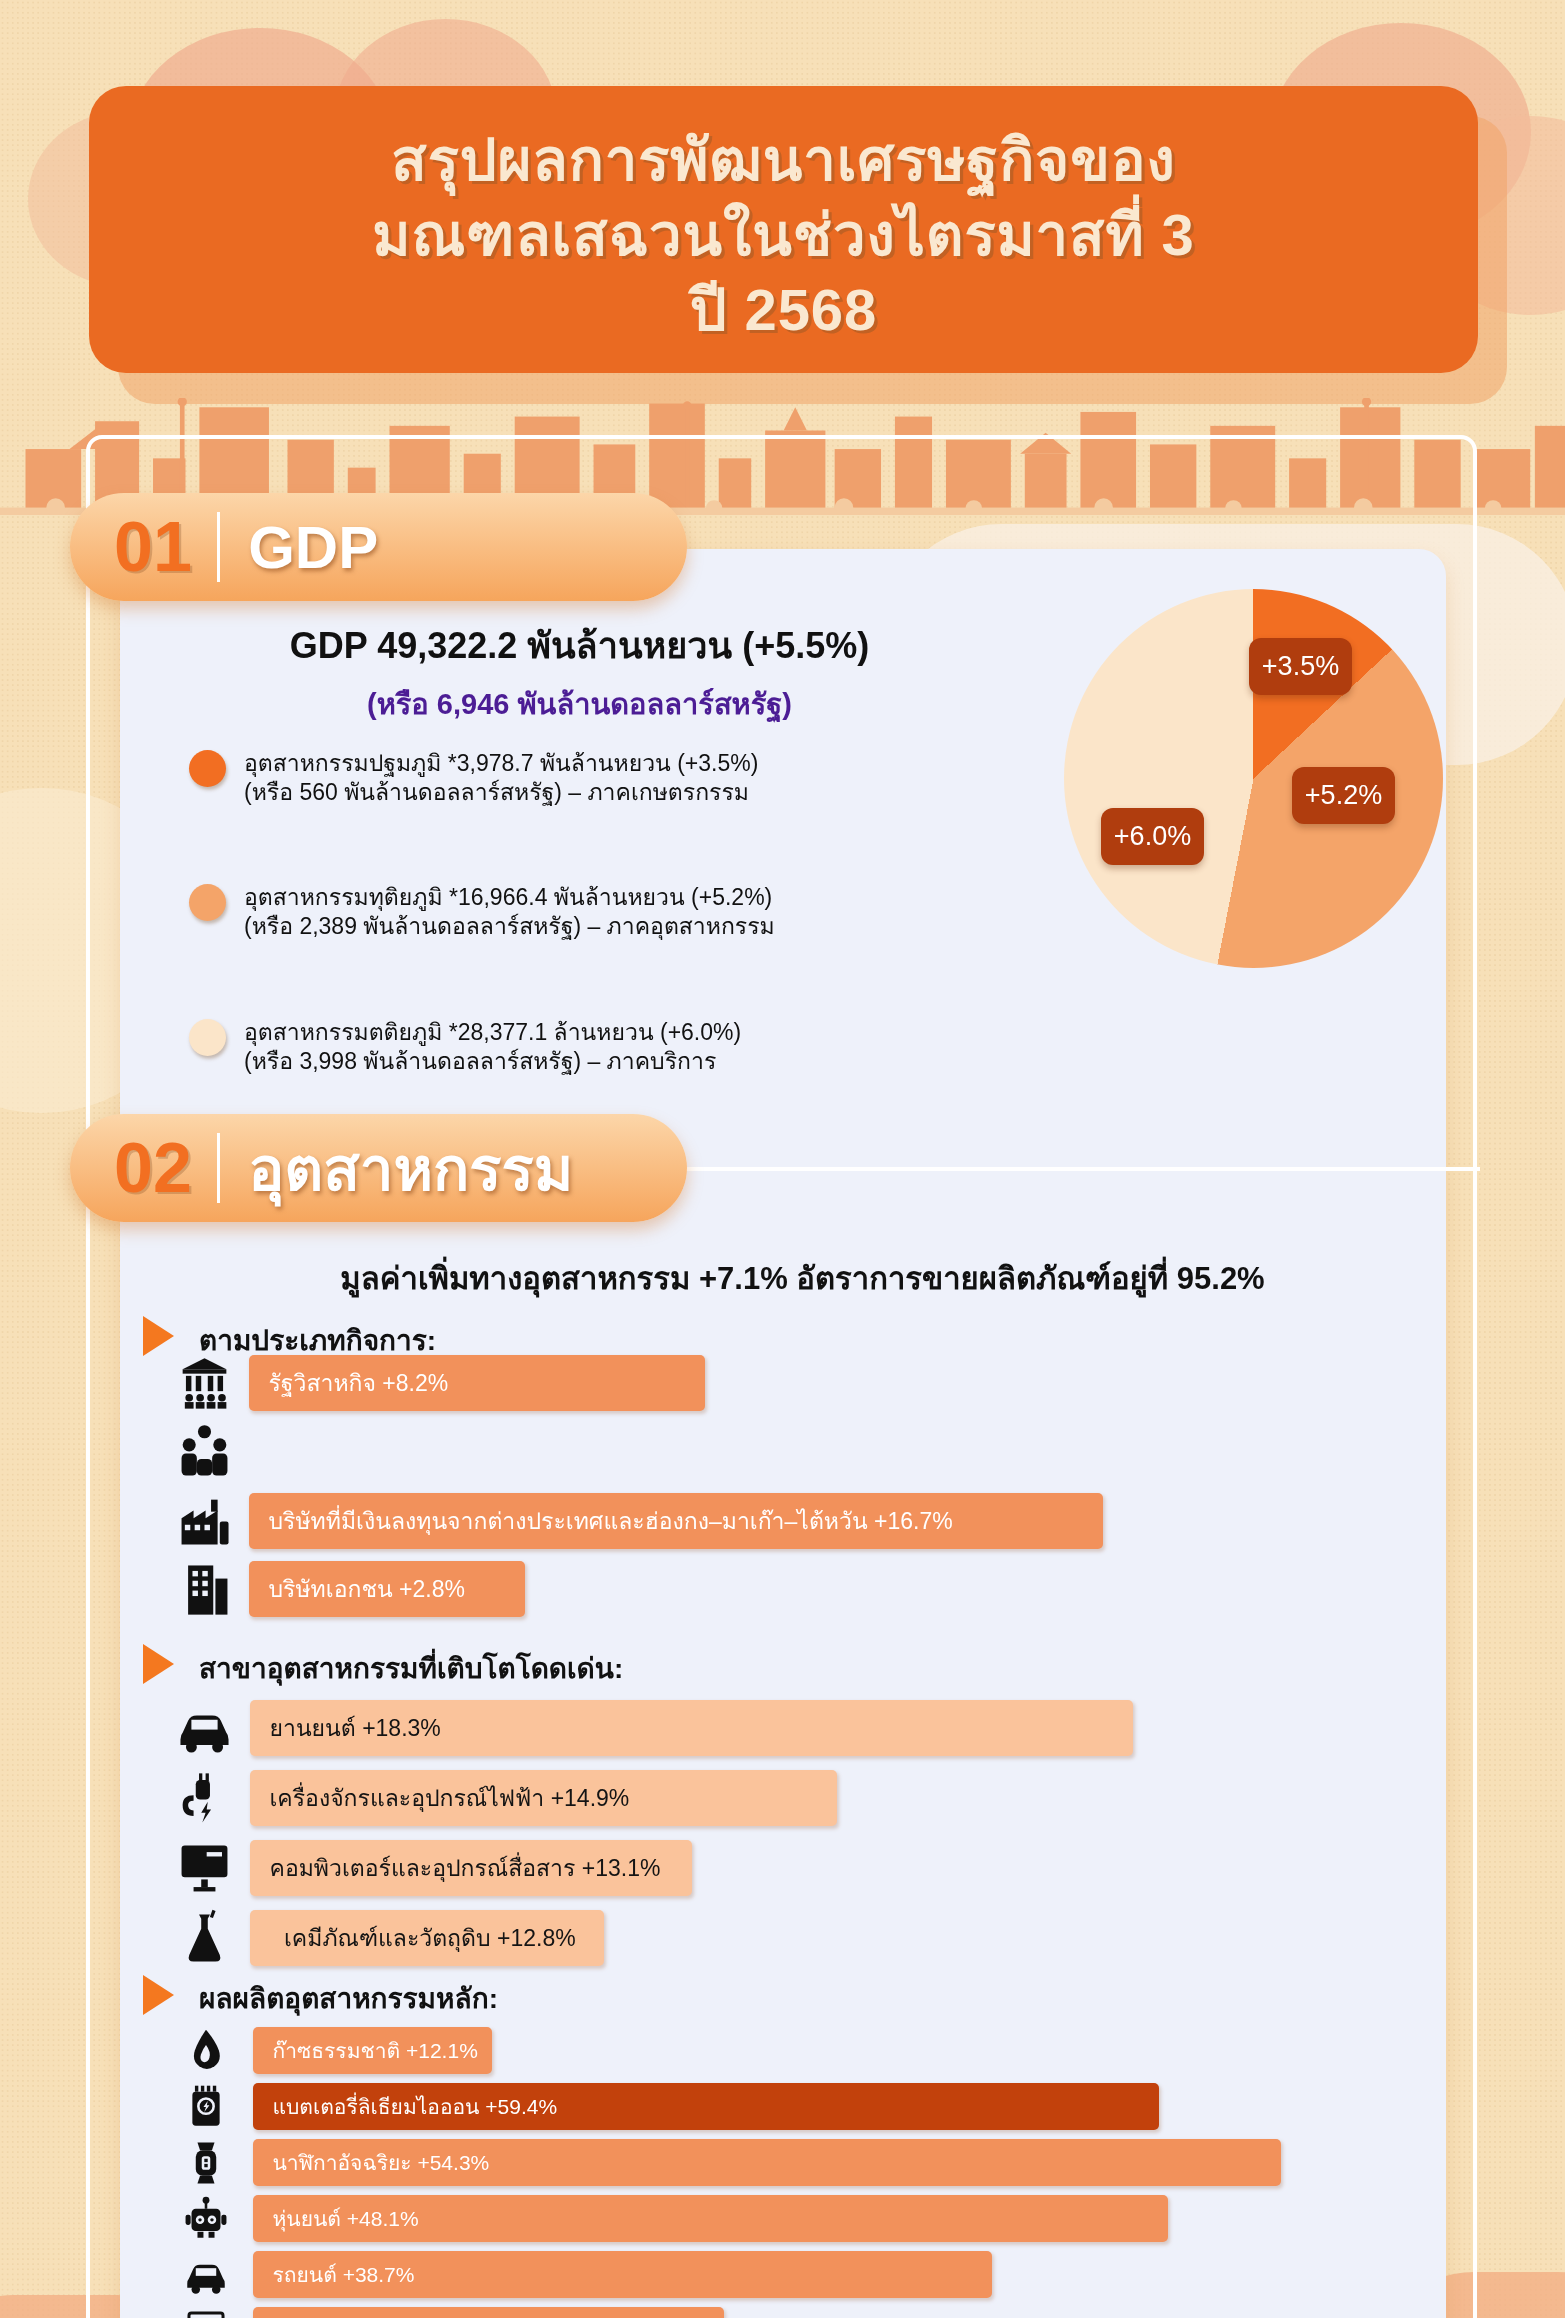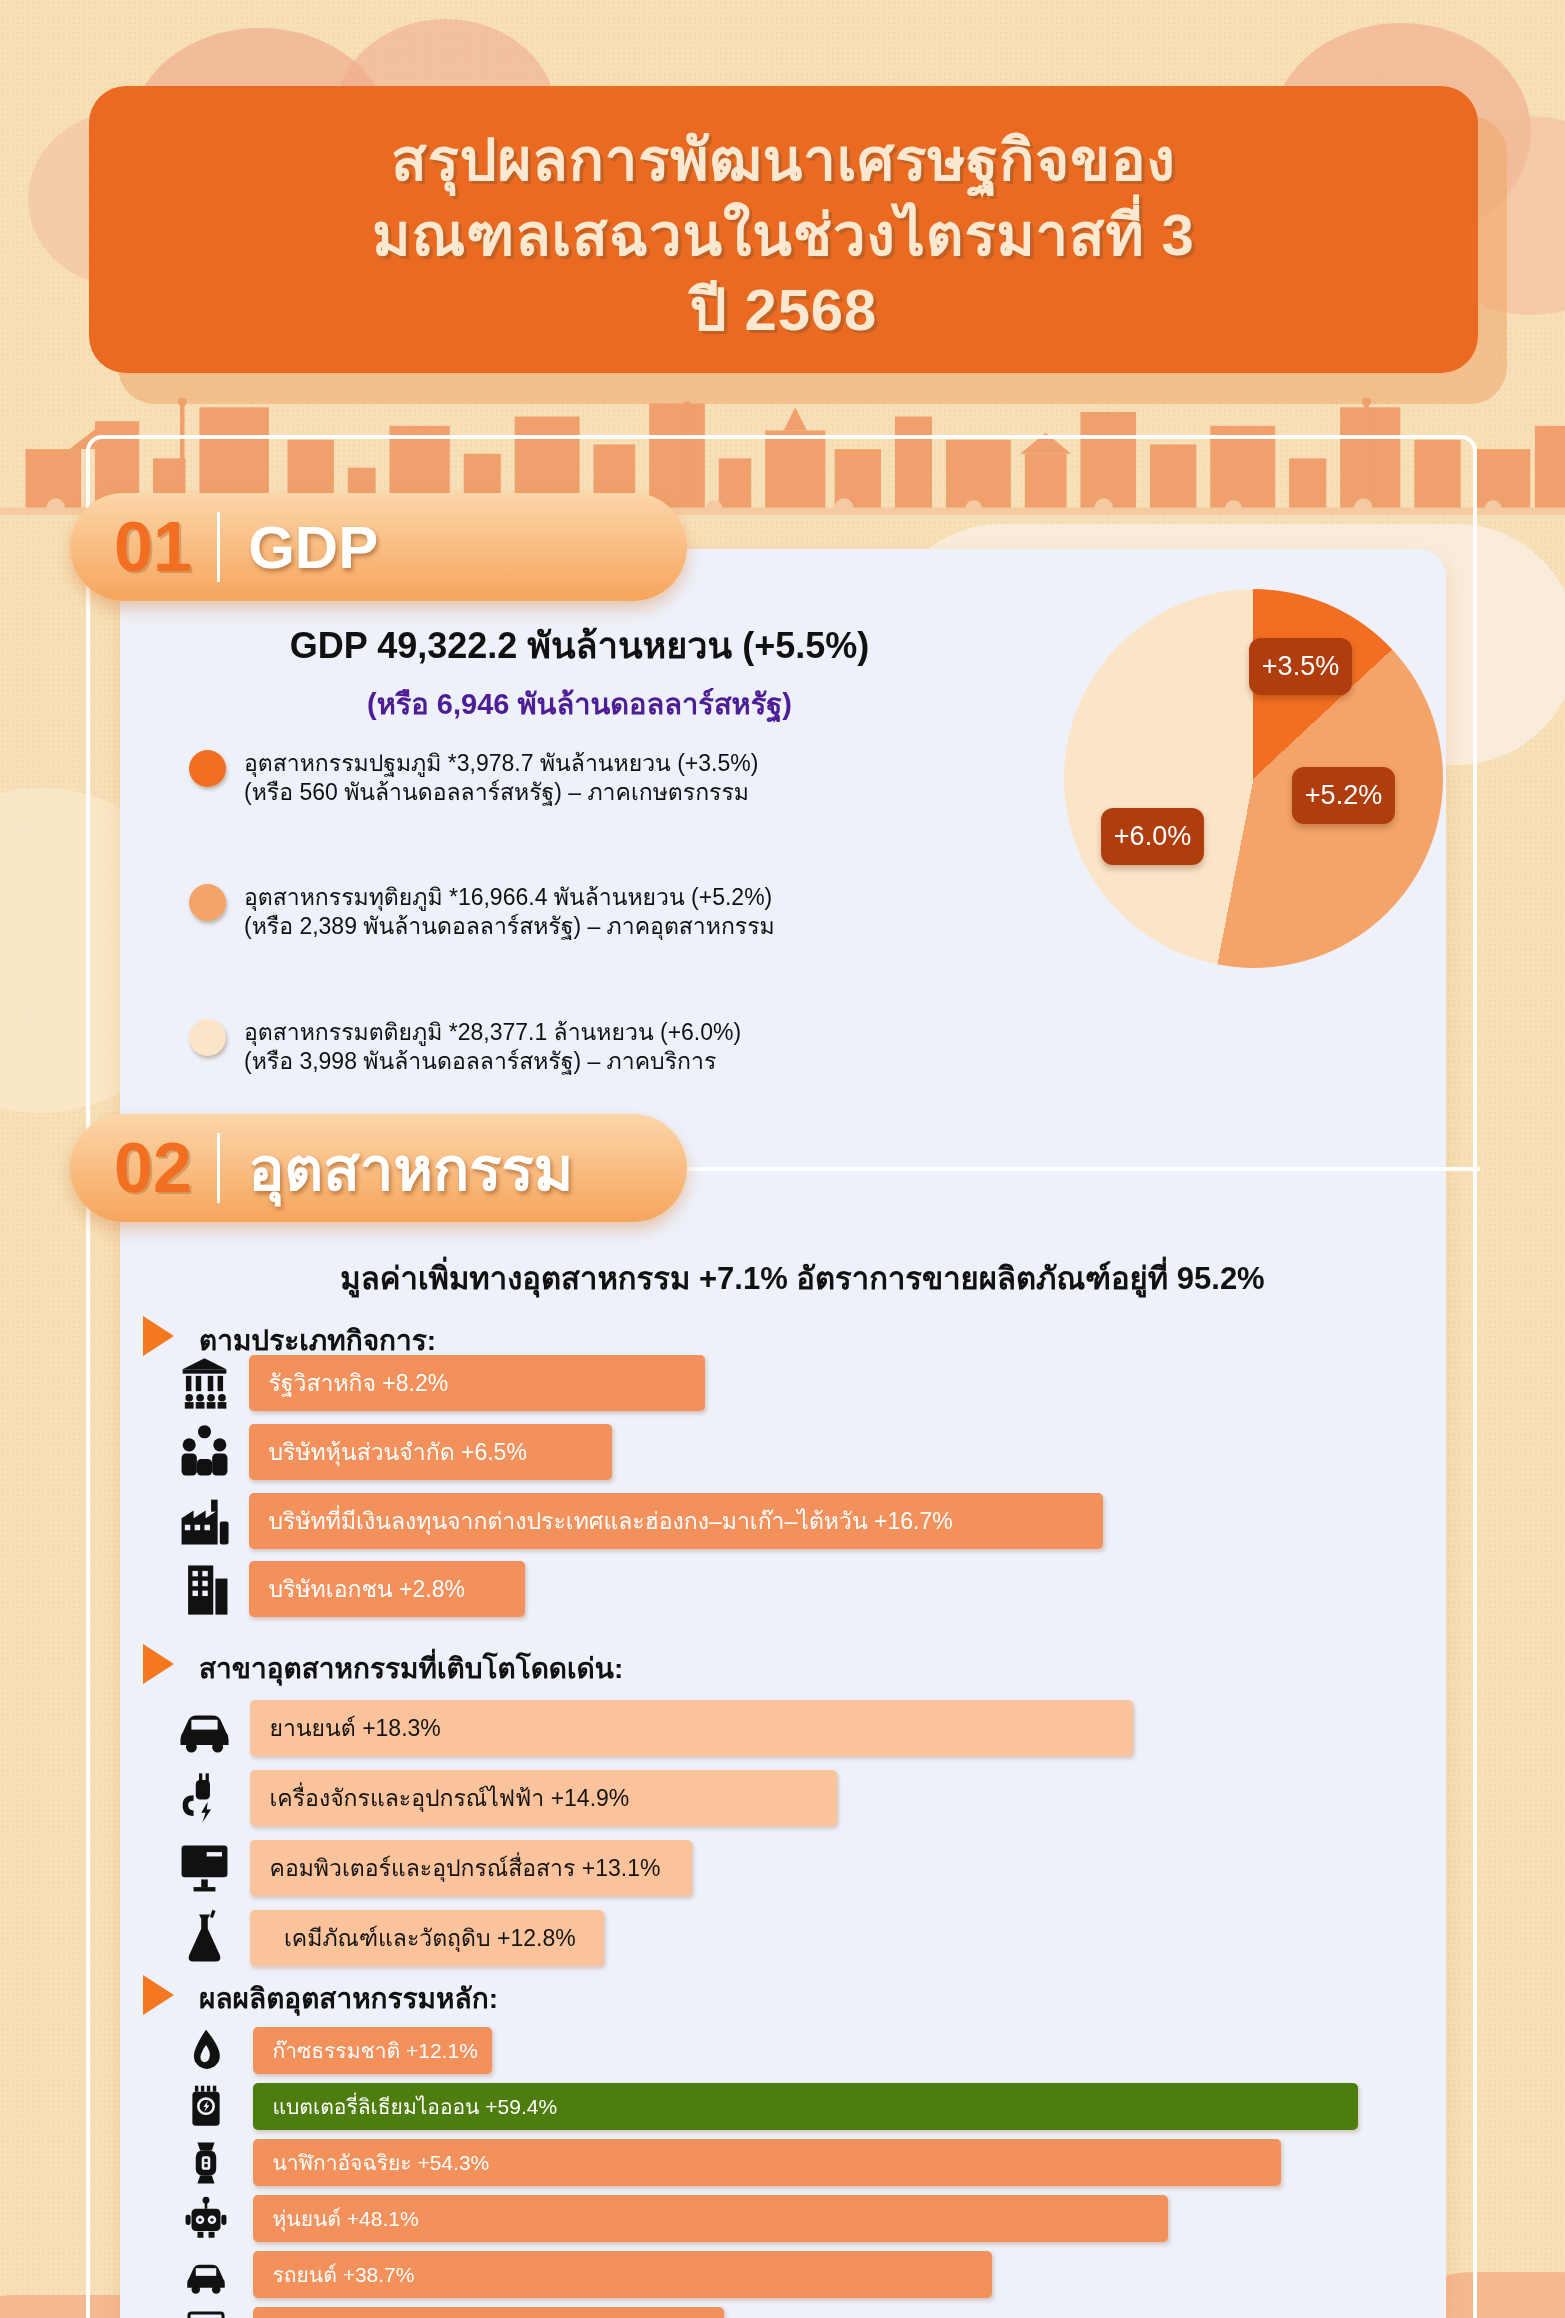--- a/index.html
+++ b/index.html
@@ -210,23 +210,20 @@
         <div class="bar-icon" style="left: 171px; width: 67px; height: 56px;">
           <svg width="59" height="59" viewBox="0 0 100 108" fill="#111">
             <circle cx="50" cy="16" r="12"></circle>
             <circle cx="22" cy="40" r="12"></circle>
             <circle cx="78" cy="40" r="12"></circle>
             <rect x="8" y="56" width="28" height="40" rx="8"></rect>
             <rect x="64" y="56" width="28" height="40" rx="8"></rect>
             <rect x="36" y="66" width="28" height="30" rx="8"></rect>
           </svg>
         </div>
-        <div class="bar-fill" style="left: 249px; width: 363px; height: 56px; background: rgb(242, 145, 91);">
-          <span class="bar-label" style="font-size: 23px; color: rgb(255, 255, 255);">บริษัทหุ้นส่วนจำกัด +6.5%</span>
-        </div>
       </div>
       <div class="bar-row" style="top: 1493px; height: 56px;">
         <div class="bar-icon" style="left: 171px; width: 67px; height: 56px;">
           <svg width="59" height="59" viewBox="0 0 100 108" fill="#111">
             <polygon points="8,96 8,48 30,34 30,48 52,34 52,48 74,34 74,96"></polygon>
             <rect x="14" y="60" width="10" height="10" fill="#EEF1FA"></rect>
             <rect x="32" y="60" width="10" height="10" fill="#EEF1FA"></rect>
             <rect x="50" y="60" width="10" height="10" fill="#EEF1FA"></rect>
             <rect x="62" y="14" width="12" height="22"></rect>
             <rect x="78" y="54" width="16" height="42" rx="4"></rect>
@@ -330,21 +327,21 @@
           <svg width="46" height="46" viewBox="0 0 100 108" fill="#111">
             <rect x="18" y="18" width="64" height="80" rx="8"></rect>
             <rect x="24" y="4" width="8" height="14"></rect>
             <rect x="38" y="4" width="8" height="14"></rect>
             <rect x="52" y="4" width="8" height="14"></rect>
             <rect x="66" y="4" width="8" height="14"></rect>
             <circle cx="50" cy="52" r="18" fill="none" stroke="#EEF1FA" stroke-width="6"></circle>
             <polygon points="54,40 44,54 50,54 46,66 58,50 52,50" fill="#EEF1FA"></polygon>
           </svg>
         </div>
-        <div class="bar-fill" style="left: 253px; width: 1105px; height: 47px; background: #4d7c0f;">
+        <div class="bar-fill" style="left: 253px; width: 906px; height: 47px; background: #c2410c;">
           <span class="bar-label" style="font-size: 21px; color: rgb(255, 255, 255);">แบตเตอรี่ลิเธียมไอออน +59.4%</span>
         </div>
       </div>
       <div class="bar-row" style="top: 2139px; height: 47px;">
         <div class="bar-icon" style="left: 176px; width: 60px; height: 47px;">
           <svg width="46" height="46" viewBox="0 0 100 108" fill="#111">
             <path d="M30 6 L70 6 L64 24 L36 24 Z"></path>
             <path d="M30 102 L70 102 L64 84 L36 84 Z"></path>
             <rect x="26" y="24" width="48" height="60" rx="16"></rect>
             <rect x="40" y="38" width="20" height="32" rx="6" fill="#EEF1FA"></rect>

